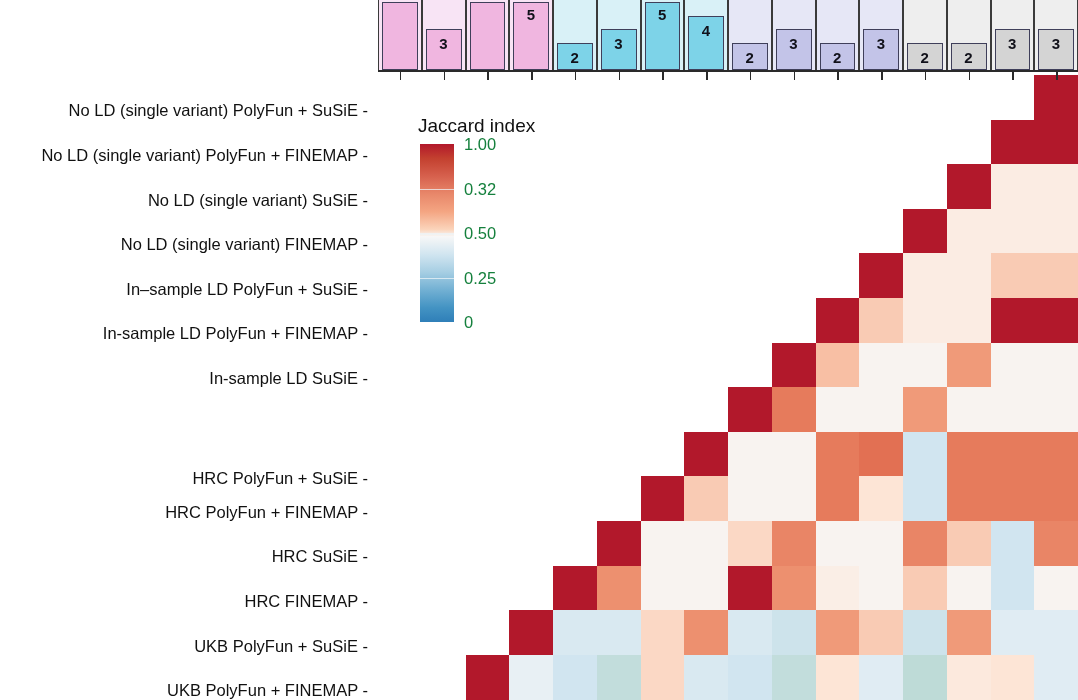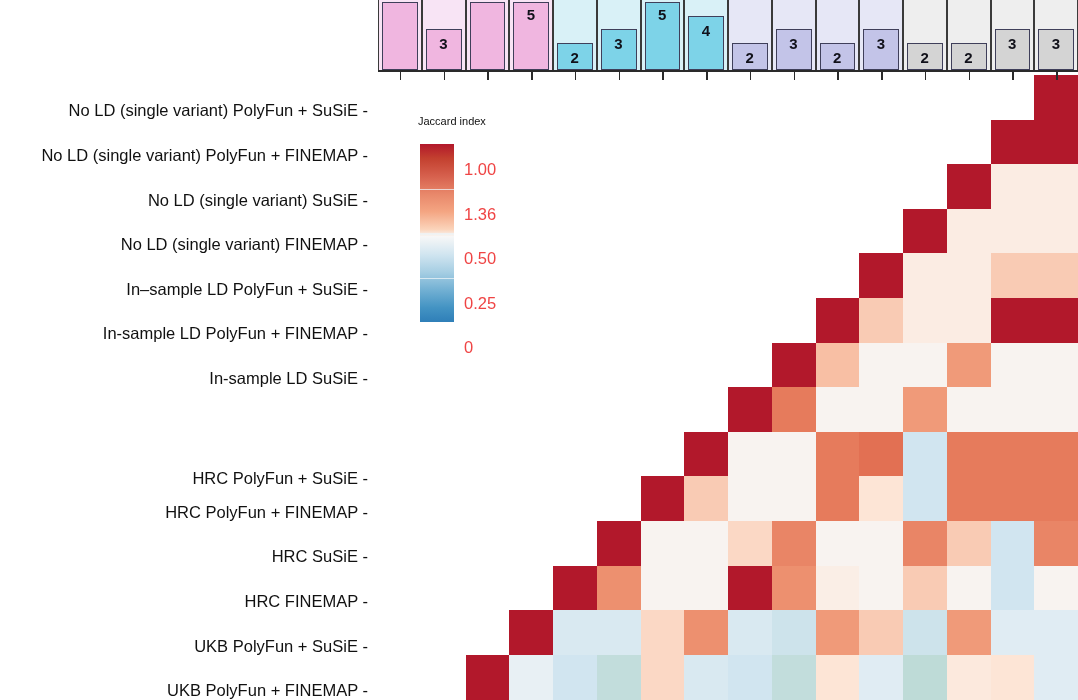--- a/index.html
+++ b/index.html
@@ -43,33 +43,33 @@
   }
   .ylab .dash{color:#111;}
 
   
   #heat{position:absolute;left:378px;top:75px;width:700px;height:625px;}
   .cell{position:absolute;}
 
   
   #legend{position:absolute;left:418px;top:115px;width:170px;height:220px;}
   #legend .title{
-    font-size:11px;color:#111;position:absolute;left:0;top:0;white-space:nowrap;
+    font-size:19px;color:#111;position:absolute;left:0;top:0;white-space:nowrap;
   }
   #cbar{
     position:absolute;left:2px;top:29px;width:34px;height:178px;
     background:linear-gradient(to bottom,
       #b2182b 0%, #c3402f 8%, #d6604d 18%, #e8876a 28%,
       #f4a582 38%, #fbd4bb 48%, #f7f7f7 52%,
       #d1e5f0 62%, #a6cee3 72%, #72b0d3 82%, #4393c3 92%, #2f7fb8 100%);
   }
   #cbar .sep{position:absolute;left:0;right:0;height:1.5px;background:#eef4f7;opacity:.75;}
   .cbtick{
-    position:absolute;left:46px;font-size:16.5px;color:#ef4444;
-    transform:translateY(-50%);white-space:nowrap;margin-top:25px;
+    position:absolute;left:46px;font-size:16.5px;color:#15803d;
+    transform:translateY(-50%);white-space:nowrap;
   }
 </style>
 </head>
 <body>
 
 <div id="fig">
 
   <div id="barpanel">
       <div class="barcol tallnum" style="left: 0px; width: 43.75px;">
         <div class="bg" style="background: rgb(248, 228, 245);"></div>
@@ -295,21 +295,21 @@
     </div>
 
   <div id="legend">
     <div class="title">Jaccard index</div>
     <div id="cbar">
       <div class="sep" style="top:25%"></div>
       <div class="sep" style="top:50%"></div>
       <div class="sep" style="top:75%"></div>
     </div>
   <div class="cbtick" style="top: 29px;">1.00</div>
-      <div class="cbtick" style="top: 73.5px;">1.36</div>
+      <div class="cbtick" style="top: 73.5px;">0.32</div>
       <div class="cbtick" style="top: 118px;">0.50</div>
       <div class="cbtick" style="top: 162.5px;">0.25</div>
       <div class="cbtick" style="top: 207px;">0</div>
     </div>
 
 <div class="tick" style="left: 399.875px;"></div>
     <div class="tick" style="left: 443.625px;"></div>
     <div class="tick" style="left: 487.375px;"></div>
     <div class="tick" style="left: 531.125px;"></div>
     <div class="tick" style="left: 574.875px;"></div>

